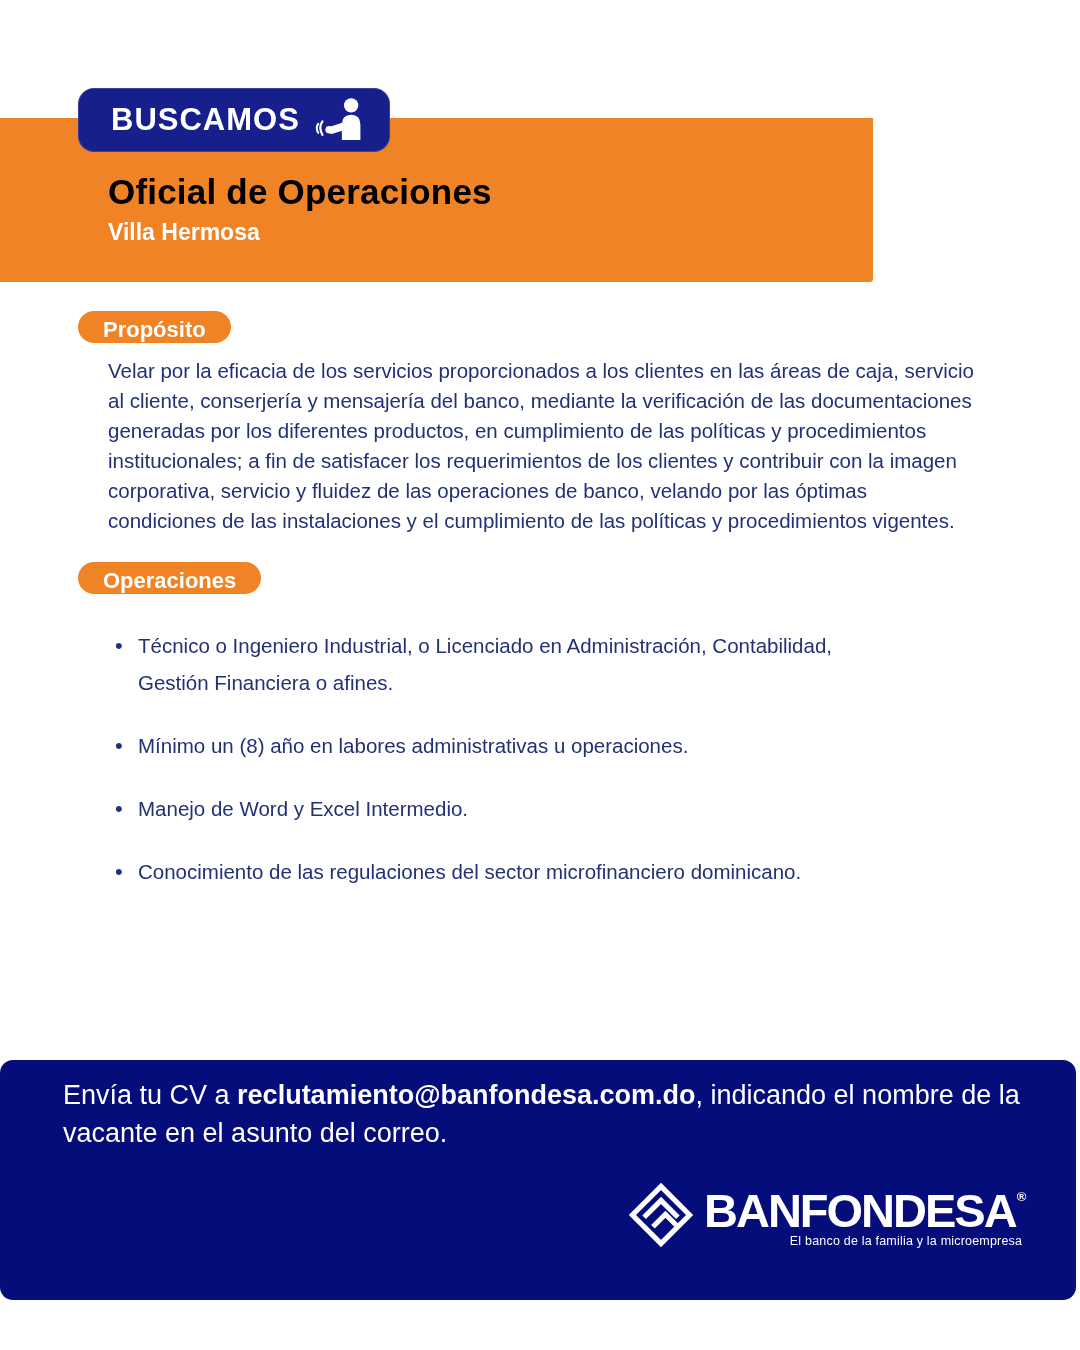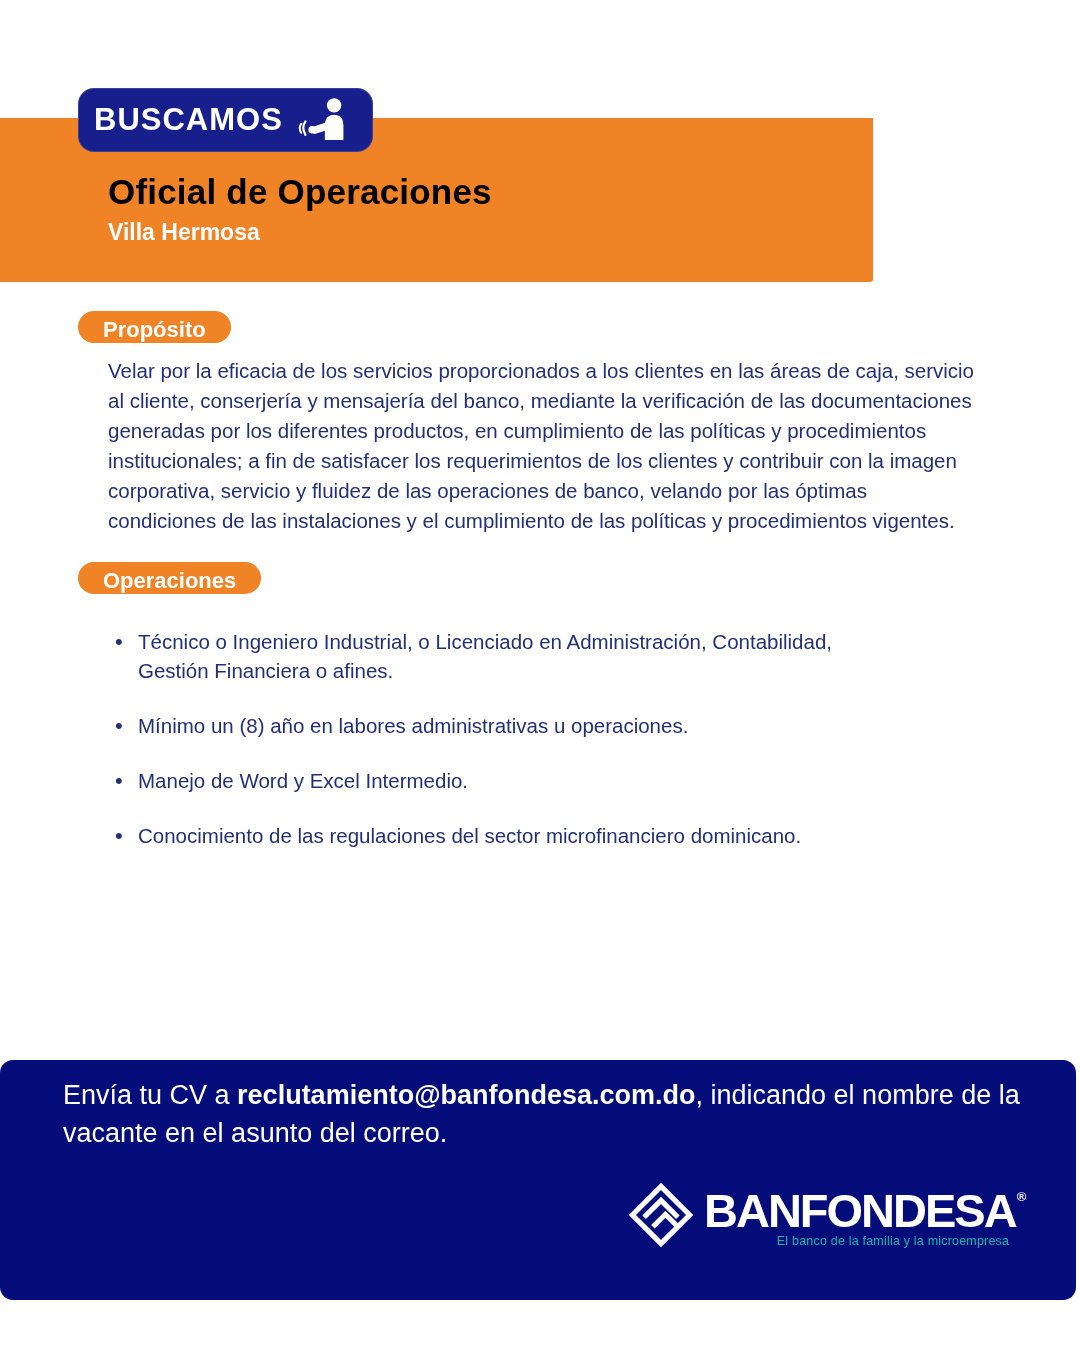--- a/index.html
+++ b/index.html
@@ -23,21 +23,21 @@
     border-bottom-right-radius:3px;
   }
   .banner-inner{position:absolute;left:108px;top:54px;}
   .job-title{color:#000000;font-size:35px;font-weight:bold;letter-spacing:.2px;}
   .job-location{color:#fff;font-size:23px;font-weight:bold;margin-top:7px;}
   .badge{
     position:absolute;left:78px;top:88px;height:64px;
     background:var(--navy-badge);
     border-radius:16px;
     display:flex;align-items:center;gap:14px;
-    padding:0 22px 0 16px;
+    padding:0 22px 0 33px;
     box-shadow:0 0 0 1px rgba(255,255,255,.15) inset;
   }
   .badge-label{color:#fff;font-size:31px;font-weight:bold;letter-spacing:1px;}
   .pill{
     position:absolute;
     background:var(--orange);
     color:#fff;font-size:22px;font-weight:bold;
     padding:6px 25px 0 25px;
     border-radius:20px;
   }
@@ -48,21 +48,21 @@
     color:var(--navy-text);
     font-size:20.5px;line-height:30px;
   }
   .req-list{
     position:absolute;left:108px;top:627px;width:800px;
     list-style:none;
   }
   .req-list li{
     position:relative;
     color:var(--navy-text);
-    font-size:20.5px;line-height:29px;
+    font-size:20.5px;line-height:37px;
     padding-left:30px;
     margin-bottom:26px;
   }
   .req-list li::before{
     content:"•";
     position:absolute;left:7px;top:0;
     color:var(--navy-text);
     font-size:22px;
   }
   .footer{
@@ -80,22 +80,22 @@
     display:flex;align-items:center;gap:10px;
   }
   .logo-text{display:flex;flex-direction:column;align-items:flex-end;}
   .brand-row{display:flex;align-items:flex-start;}
   .brand{
     color:#fff;font-size:47px;font-weight:bold;
     letter-spacing:-2px;line-height:48px;
   }
   .registered{color:#fff;font-size:13px;font-weight:bold;margin-top:2px;margin-left:1px;}
   .tagline{
-    color:#14b8a6;font-size:12.5px;letter-spacing:.2px;
-    margin-top:-1px;margin-right:17px;
+    color:#ffffff;font-size:12.5px;letter-spacing:.2px;
+    margin-top:-1px;margin-right:4px;
   }
 </style>
 </head>
 <body>
 
 <div class="banner">
   <div class="banner-inner">
     <div class="job-title">Oficial de Operaciones</div>
     <div class="job-location">Villa Hermosa</div>
   </div>

